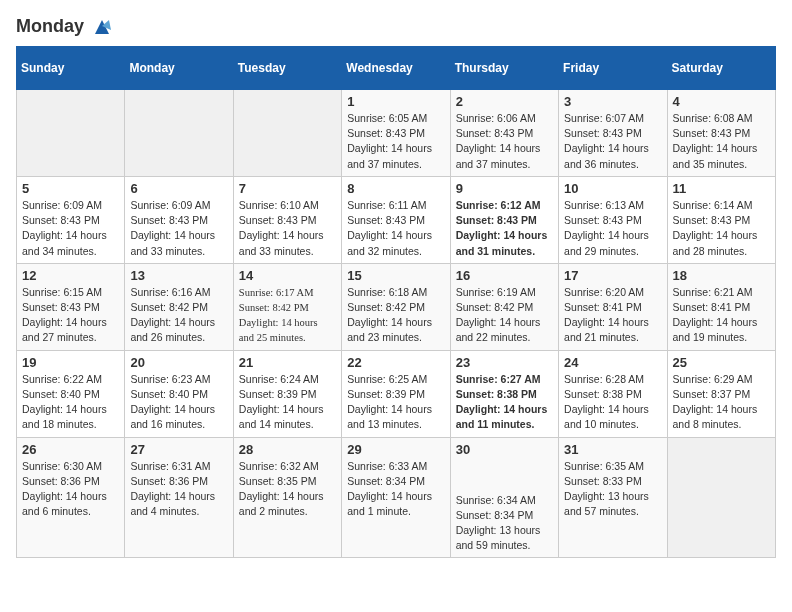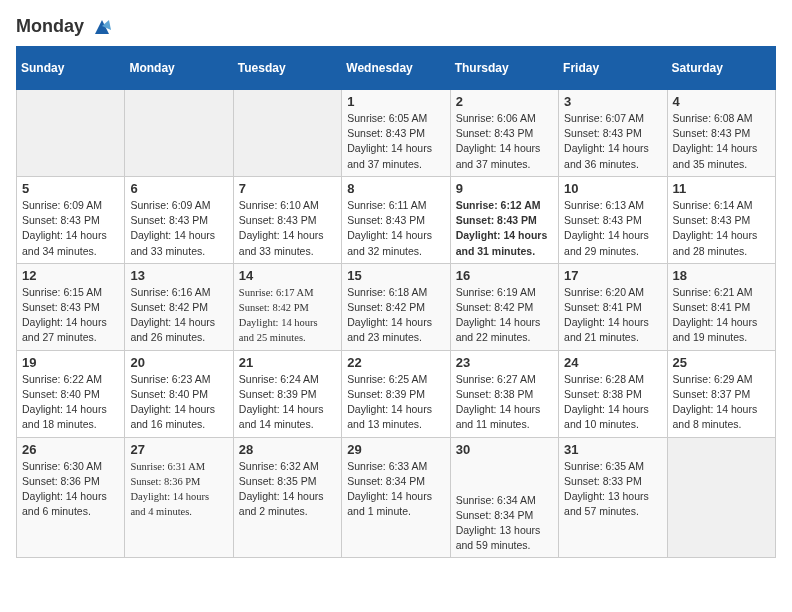--- a/index.html
+++ b/index.html
@@ -270,21 +270,21 @@
         </td>
         <td>
           <span class="day-num">22</span>
           <div class="day-info" style="white-space: pre-line;">Sunrise: 6:25 AM
 Sunset: 8:39 PM
 Daylight: 14 hours
 and 13 minutes.</div>
         </td>
         <td>
           <span class="day-num">23</span>
-          <div class="day-info" style="white-space: pre-line;">Sunrise: 6:27 AM
+          <div class="day-info" style="white-space: pre-line; font-weight: bold;">Sunrise: 6:27 AM
 Sunset: 8:38 PM
 Daylight: 14 hours
 and 11 minutes.</div>
         </td>
         <td>
           <span class="day-num">24</span>
           <div class="day-info" style="white-space: pre-line;">Sunrise: 6:28 AM
 Sunset: 8:38 PM
 Daylight: 14 hours
 and 10 minutes.</div>
@@ -300,21 +300,21 @@
       <tr>
         <td>
           <span class="day-num">26</span>
           <div class="day-info" style="white-space: pre-line;">Sunrise: 6:30 AM
 Sunset: 8:36 PM
 Daylight: 14 hours
 and 6 minutes.</div>
         </td>
         <td>
           <span class="day-num">27</span>
-          <div class="day-info" style="white-space: pre-line; font-family: Liberation Serif, serif;">Sunrise: 6:31 AM
+          <div class="day-info" style="white-space: pre-line;">Sunrise: 6:31 AM
 Sunset: 8:36 PM
 Daylight: 14 hours
 and 4 minutes.</div>
         </td>
         <td>
           <span class="day-num">28</span>
           <div class="day-info" style="white-space: pre-line;">Sunrise: 6:32 AM
 Sunset: 8:35 PM
 Daylight: 14 hours
 and 2 minutes.</div>

